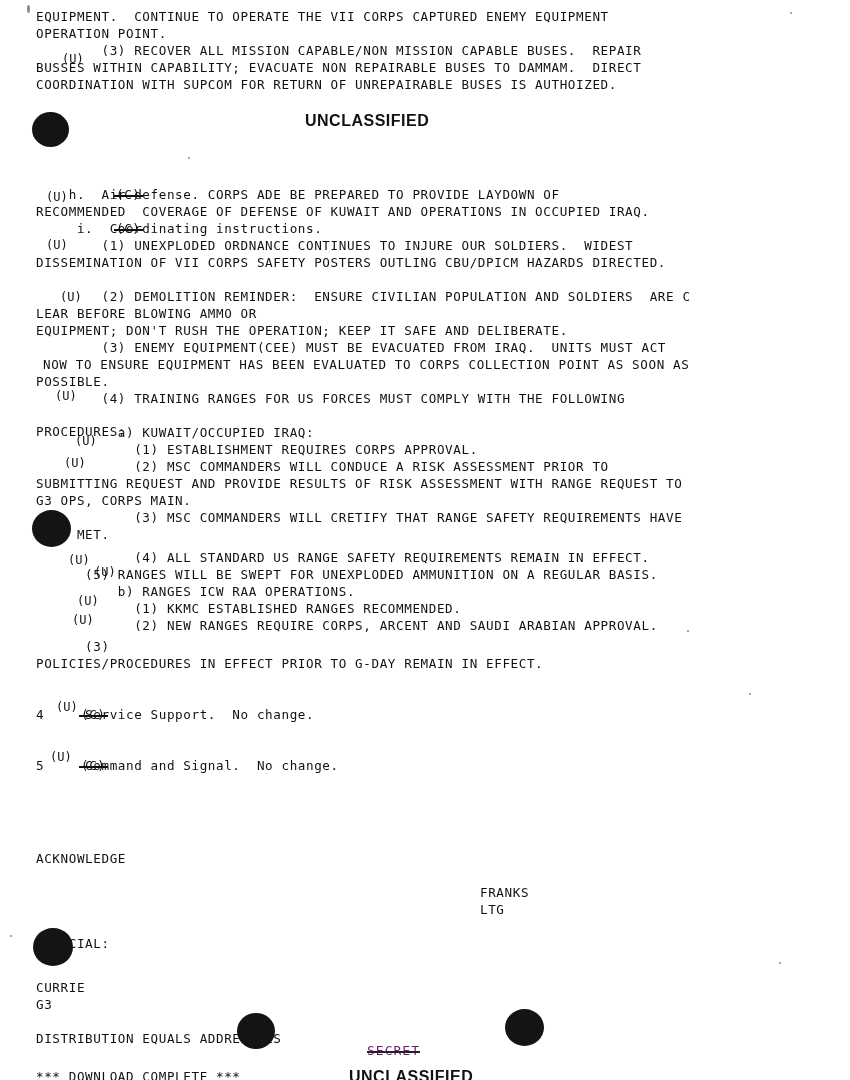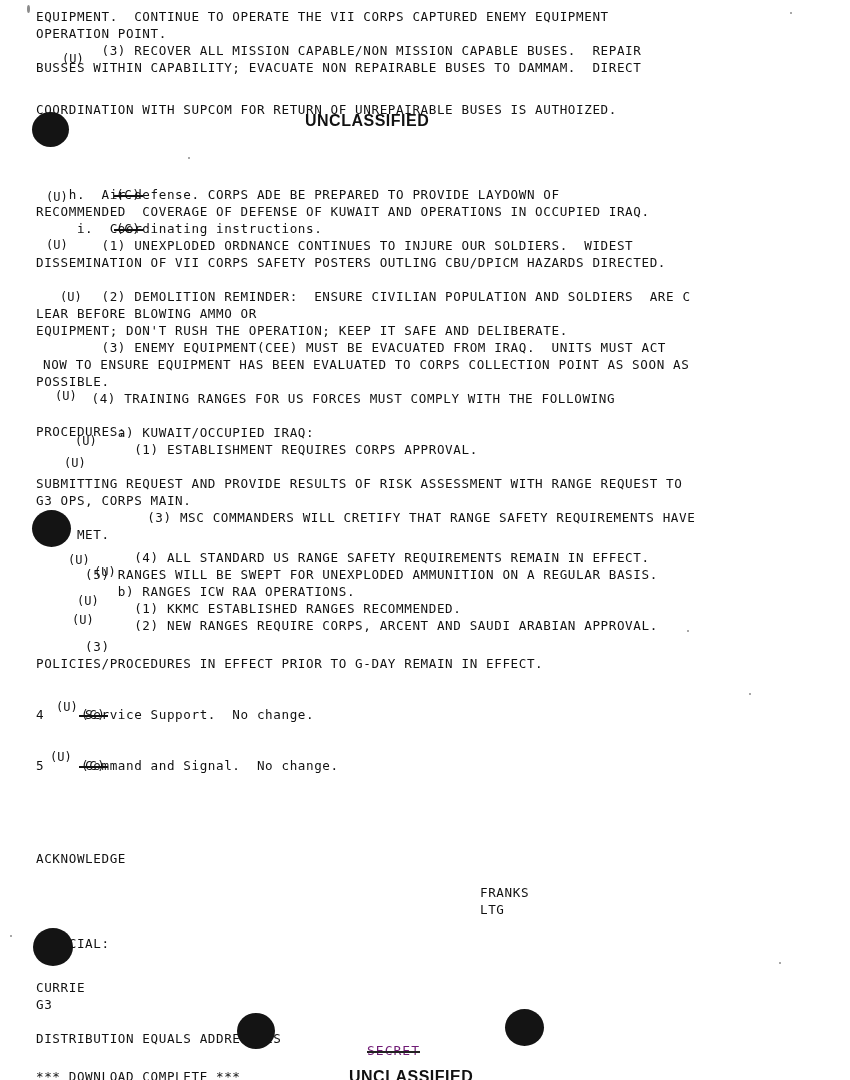--- a/index.html
+++ b/index.html
@@ -87,45 +87,46 @@
 </style>
 </head>
 <body>
 
 <div class="page">
 
   <div class="mono" style="left:36px; top:8px;">EQUIPMENT.  CONTINUE TO OPERATE THE VII CORPS CAPTURED ENEMY EQUIPMENT</div>
   <div class="mono" style="left:36px; top:25px;">OPERATION POINT.</div>
   <div class="mono" style="left:36px; top:42px;">        (3) RECOVER ALL MISSION CAPABLE/NON MISSION CAPABLE BUSES.  REPAIR</div>
   <div class="mono" style="left:36px; top:59px;">BUSSES WITHIN CAPABILITY; EVACUATE NON REPAIRABLE BUSES TO DAMMAM.  DIRECT</div>
-  <div class="mono" style="left:36px; top:76px;margin-top:25px;">COORDINATION WITH SUPCOM FOR RETURN OF UNREPAIRABLE BUSES IS AUTHOIZED.</div>
+  <div class="mono" style="left:36px; top:76px;">COORDINATION WITH SUPCOM FOR RETURN OF UNREPAIRABLE BUSES IS AUTHOIZED.</div>
 
   <div class="stamp" style="left:305px; top:112px;">UNCLASSIFIED</div>
 
   <div class="blob" style="left:32px; top:112px; width:37px; height:35px;"></div>
 
   <div class="mono" style="left:36px; top:186px;">    h.  Air defense. CORPS ADE BE PREPARED TO PROVIDE LAYDOWN OF</div>
   <div class="mono" style="left:36px; top:203px;">RECOMMENDED  COVERAGE OF DEFENSE OF KUWAIT AND OPERATIONS IN OCCUPIED IRAQ.</div>
   <div class="mono" style="left:36px; top:220px;">     i.  Coordinating instructions.</div>
   <div class="mono" style="left:36px; top:237px;">        (1) UNEXPLODED ORDNANCE CONTINUES TO INJURE OUR SOLDIERS.  WIDEST</div>
   <div class="mono" style="left:36px; top:254px;">DISSEMINATION OF VII CORPS SAFETY POSTERS OUTLING CBU/DPICM HAZARDS DIRECTED.</div>
 
   <div class="mono" style="left:36px; top:288px;">        (2) DEMOLITION REMINDER:  ENSURE CIVILIAN POPULATION AND SOLDIERS  ARE C</div>
   <div class="mono" style="left:36px; top:305px;">LEAR BEFORE BLOWING AMMO OR</div>
   <div class="mono" style="left:36px; top:322px;">EQUIPMENT; DON'T RUSH THE OPERATION; KEEP IT SAFE AND DELIBERATE.</div>
   <div class="mono" style="left:36px; top:339px;">        (3) ENEMY EQUIPMENT(CEE) MUST BE EVACUATED FROM IRAQ.  UNITS MUST ACT</div>
   <div class="mono" style="left:43px; top:356px;">NOW TO ENSURE EQUIPMENT HAS BEEN EVALUATED TO CORPS COLLECTION POINT AS SOON AS</div>
   <div class="mono" style="left:36px; top:373px;">POSSIBLE.</div>
-  <div class="mono" style="left:26px; top:390px;">        (4) TRAINING RANGES FOR US FORCES MUST COMPLY WITH THE FOLLOWING</div>
+  <div class="mono" style="left:36px; top:390px;">        (4) TRAINING RANGES FOR US FORCES MUST COMPLY WITH THE FOLLOWING</div>
   <div class="mono" style="left:36px; top:407px;margin-top:16px;">PROCEDURES:</div>
   <div class="mono" style="left:36px; top:424px;">          a) KUWAIT/OCCUPIED IRAQ:</div>
   <div class="mono" style="left:36px; top:441px;">            (1) ESTABLISHMENT REQUIRES CORPS APPROVAL.</div>
+  <div class="mono" style="left:36px; top:458px;">            (2) MSC COMMANDERS WILL CONDUCE A RISK ASSESSMENT PRIOR TO</div>
   <div class="mono" style="left:36px; top:475px;">SUBMITTING REQUEST AND PROVIDE RESULTS OF RISK ASSESSMENT WITH RANGE REQUEST TO</div>
   <div class="mono" style="left:36px; top:492px;">G3 OPS, CORPS MAIN.</div>
-  <div class="mono" style="left:49px; top:509px;">            (3) MSC COMMANDERS WILL CRETIFY THAT RANGE SAFETY REQUIREMENTS HAVE</div>
+  <div class="mono" style="left:36px; top:509px;">            (3) MSC COMMANDERS WILL CRETIFY THAT RANGE SAFETY REQUIREMENTS HAVE</div>
   <div class="mono" style="left:36px; top:526px;">BEEN MET.</div>
   <div class="mono" style="left:36px; top:549px;">            (4) ALL STANDARD US RANGE SAFETY REQUIREMENTS REMAIN IN EFFECT.</div>
   <div class="mono" style="left:36px; top:566px;">      (5) RANGES WILL BE SWEPT FOR UNEXPLODED AMMUNITION ON A REGULAR BASIS.</div>
   <div class="mono" style="left:36px; top:583px;">          b) RANGES ICW RAA OPERATIONS.</div>
   <div class="mono" style="left:36px; top:600px;">            (1) KKMC ESTABLISHED RANGES RECOMMENDED.</div>
   <div class="mono" style="left:36px; top:617px;">            (2) NEW RANGES REQUIRE CORPS, ARCENT AND SAUDI ARABIAN APPROVAL.</div>
   <div class="mono" style="left:36px; top:638px;">      (3)</div>
   <div class="mono" style="left:36px; top:655px;">POLICIES/PROCEDURES IN EFFECT PRIOR TO G-DAY REMAIN IN EFFECT.</div>
 
   <div class="mono" style="left:36px; top:706px;">4     Service Support.  No change.</div>

